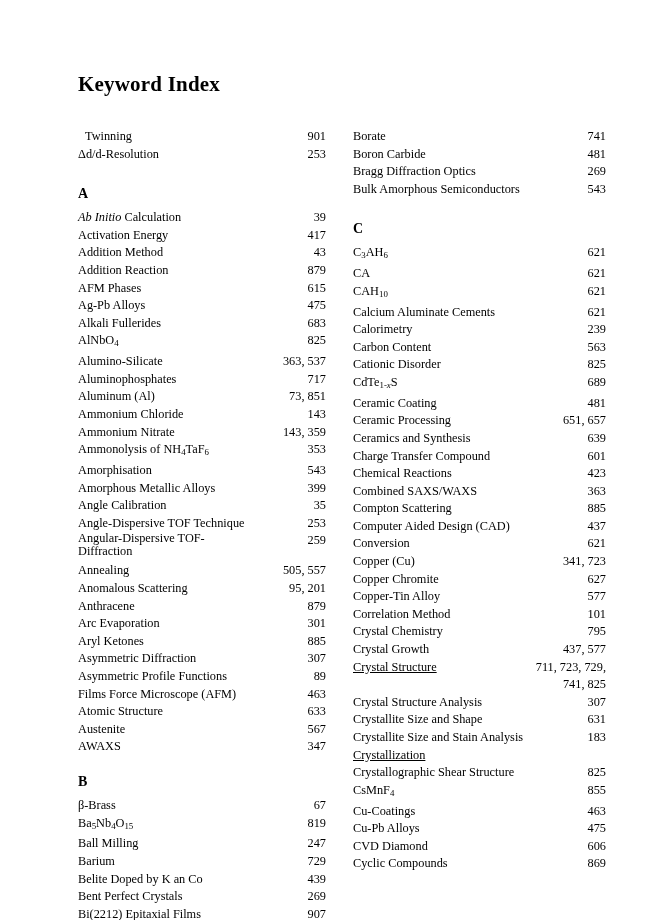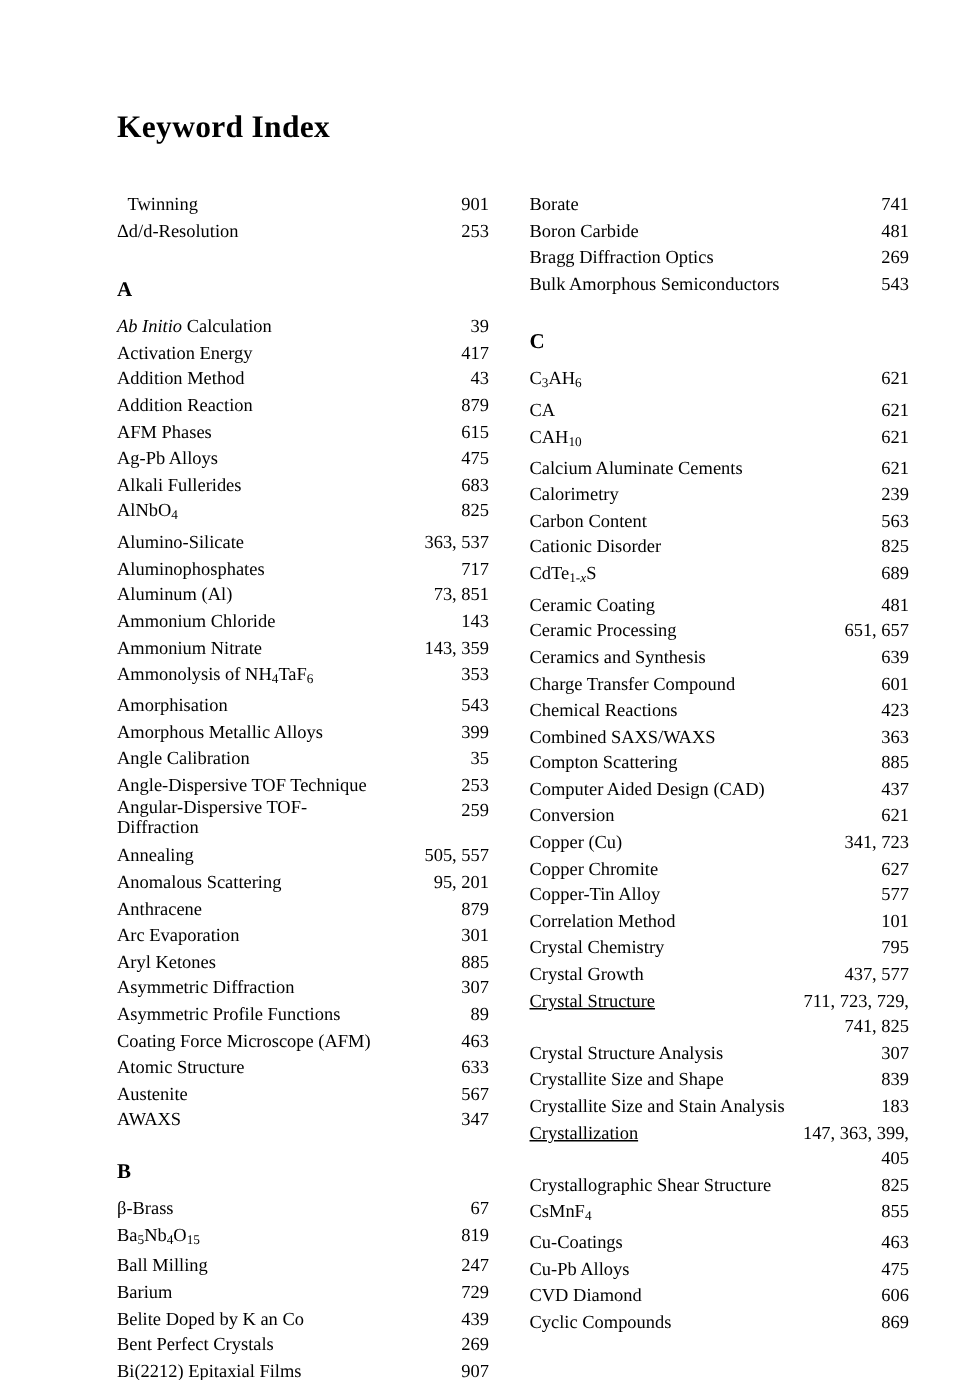--- a/index.html
+++ b/index.html
@@ -194,21 +194,21 @@
         </div>
         <div class="entry">
           <span class="term">Asymmetric Diffraction</span>
           <span class="pages">307</span>
         </div>
         <div class="entry">
           <span class="term">Asymmetric Profile Functions</span>
           <span class="pages">89</span>
         </div>
         <div class="entry">
-          <span class="term">Coating Force Microscope (AFM)</span>
+          <span class="term">Films Force Microscope (AFM)</span>
           <span class="pages">463</span>
         </div>
         <div class="entry">
           <span class="term">Atomic Structure</span>
           <span class="pages">633</span>
         </div>
         <div class="entry">
           <span class="term">Austenite</span>
           <span class="pages">567</span>
         </div>
@@ -360,30 +360,28 @@
           <span class="term">Crystal Structure</span>
           <span class="pages">711, 723, 729,
 741, 825</span>
         </div>
         <div class="entry">
           <span class="term">Crystal Structure Analysis</span>
           <span class="pages">307</span>
         </div>
         <div class="entry">
           <span class="term">Crystallite Size and Shape</span>
-          <span class="pages">839</span>
+          <span class="pages">631</span>
         </div>
         <div class="entry">
           <span class="term">Crystallite Size and Stain Analysis</span>
           <span class="pages">183</span>
         </div>
         <div class="entry wrapnum">
           <span class="term">Crystallization</span>
-          <span class="pages">147, 363, 399,
-405</span>
         </div>
         <div class="entry">
           <span class="term">Crystallographic Shear Structure</span>
           <span class="pages">825</span>
         </div>
         <div class="entry">
           <span class="term">CsMnF<sub>4</sub></span>
           <span class="pages">855</span>
         </div>
         <div class="entry">

